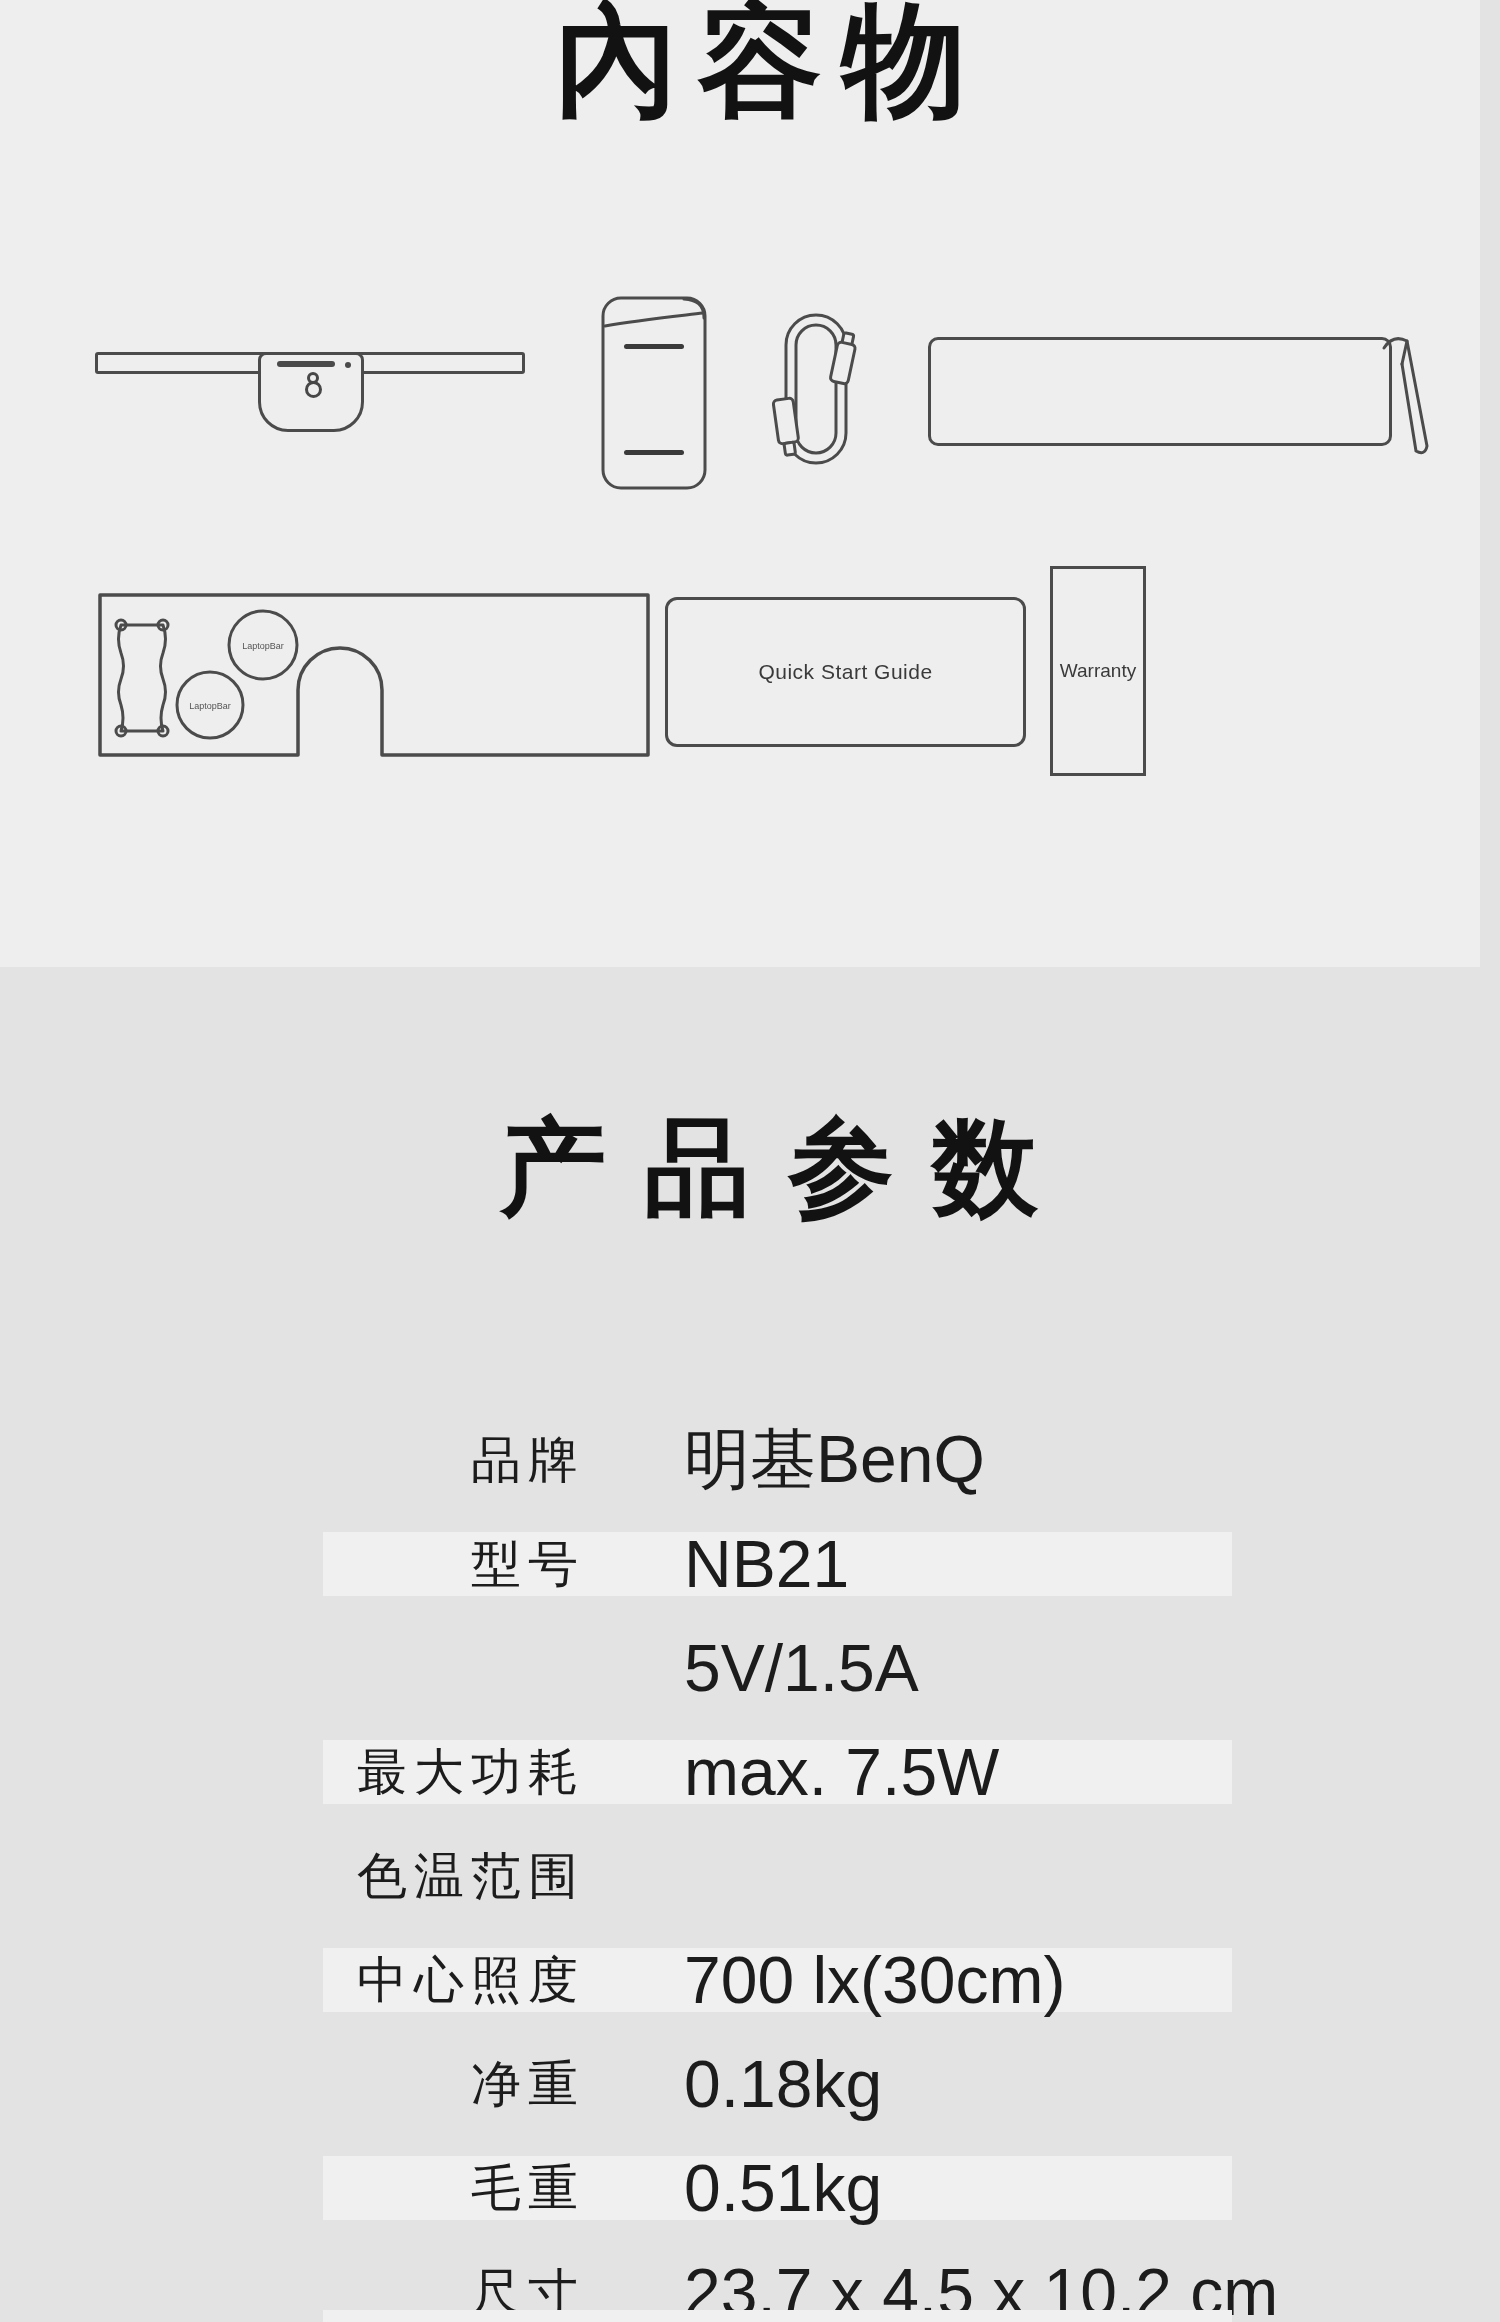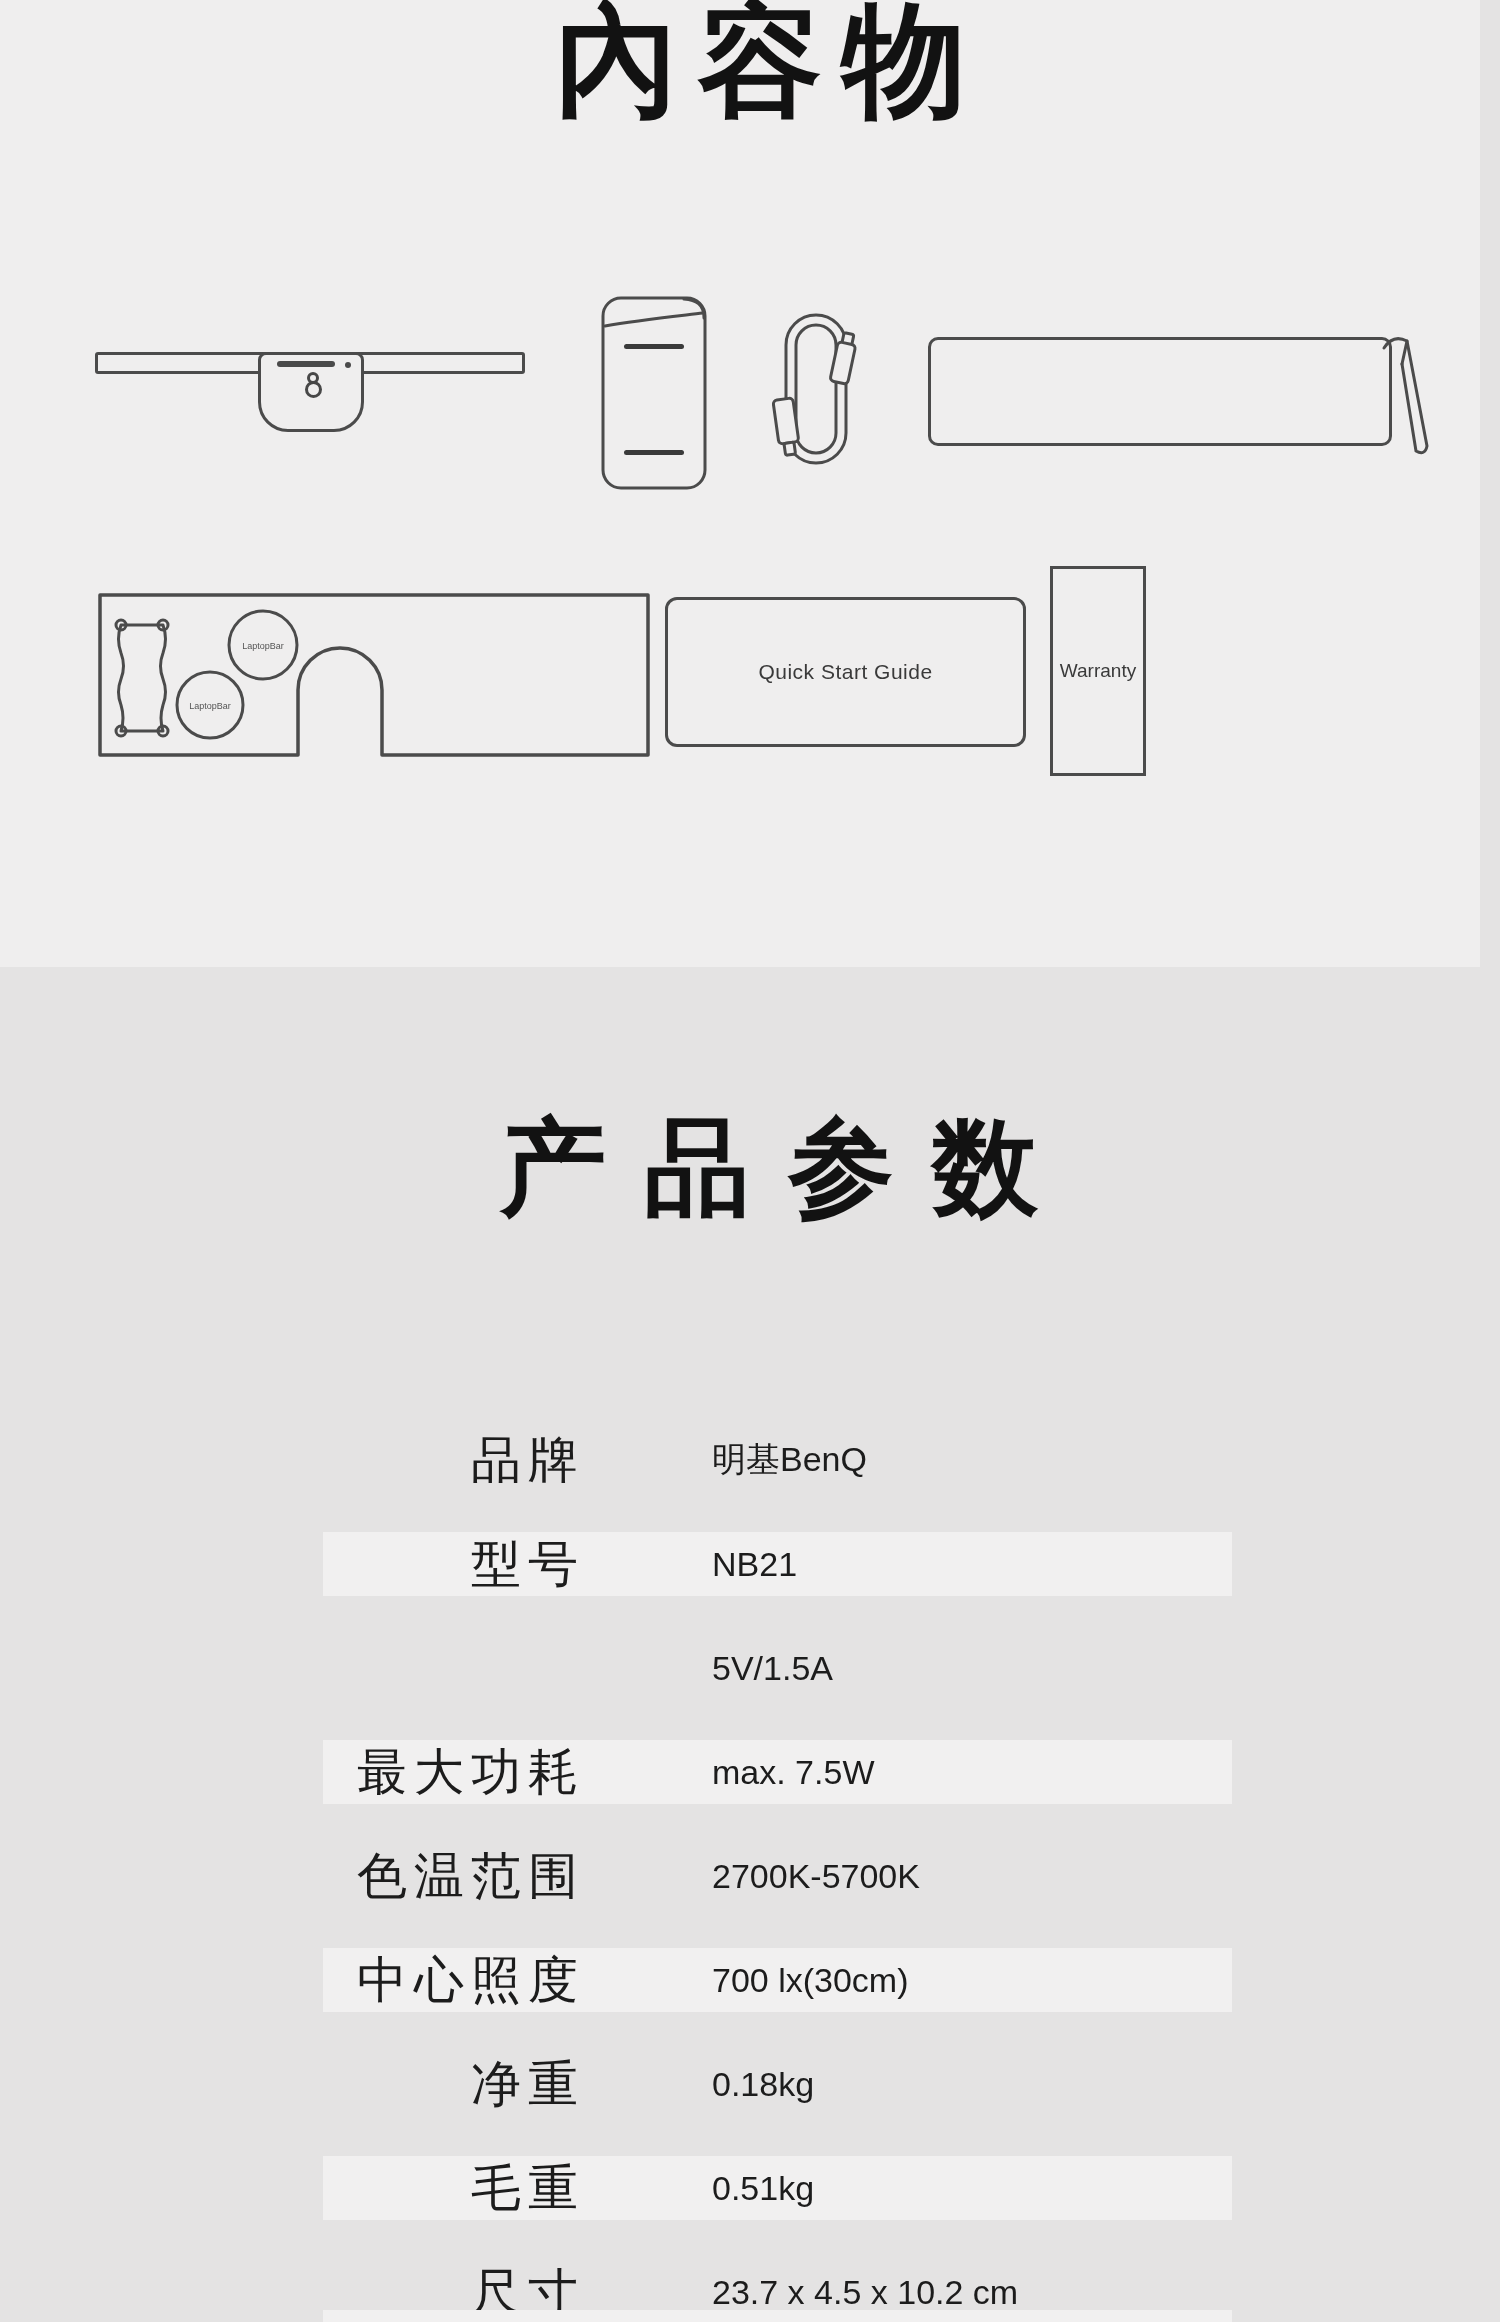--- a/index.html
+++ b/index.html
@@ -38,21 +38,21 @@
   .qsg-box .cap{font-size:21px;color:#3A3A3A;letter-spacing:0.5px;}
   .warranty-box{left:1050px;top:566px;width:96px;height:210px;display:flex;align-items:center;justify-content:center;}
   .warranty-box .cap{font-size:19px;color:#3A3A3A;}
 
   
   .spec-table{position:absolute;left:0;top:1408px;width:1500px;}
   .spec-row{position:relative;height:104px;}
   .spec-row .stripe{display:none;position:absolute;left:323px;top:20px;width:909px;height:64px;background:var(--row-stripe);}
   .spec-row.striped .stripe{display:block;}
   .spec-label{position:absolute;left:200px;width:385px;top:50%;transform:translateY(-50%);text-align:right;font-size:50px;letter-spacing:7px;color:var(--text);font-weight:500;}
-  .spec-value{position:absolute;left:712px;width:620px;top:50%;transform:translateY(-50%);text-align:left;font-size:34px;color:var(--text);font-weight:500;}
+  .spec-value{position:absolute;left:684px;width:620px;top:50%;transform:translateY(-50%);text-align:left;font-size:66px;color:var(--text);font-weight:500;}
   .bottom-stripe{position:absolute;left:323px;top:2310px;width:909px;height:12px;background:var(--row-stripe);}
 
   .foam-text{font-size:9px;fill:#555;}
 </style>
 </head>
 <body>
 
 <div class="page">
 
   <div class="section-top">
@@ -131,21 +131,20 @@
       <div class="spec-row">
         <div class="spec-value">5V/1.5A</div>
       </div>
       <div class="spec-row striped">
         <div class="stripe"></div>
         <div class="spec-label">最大功耗</div>
         <div class="spec-value">max. 7.5W</div>
       </div>
       <div class="spec-row">
         <div class="spec-label">色温范围</div>
-        <div class="spec-value">2700K-5700K</div>
       </div>
       <div class="spec-row striped">
         <div class="stripe"></div>
         <div class="spec-label">中心照度</div>
         <div class="spec-value">700 lx(30cm)</div>
       </div>
       <div class="spec-row">
         <div class="spec-label">净重</div>
         <div class="spec-value">0.18kg</div>
       </div>

